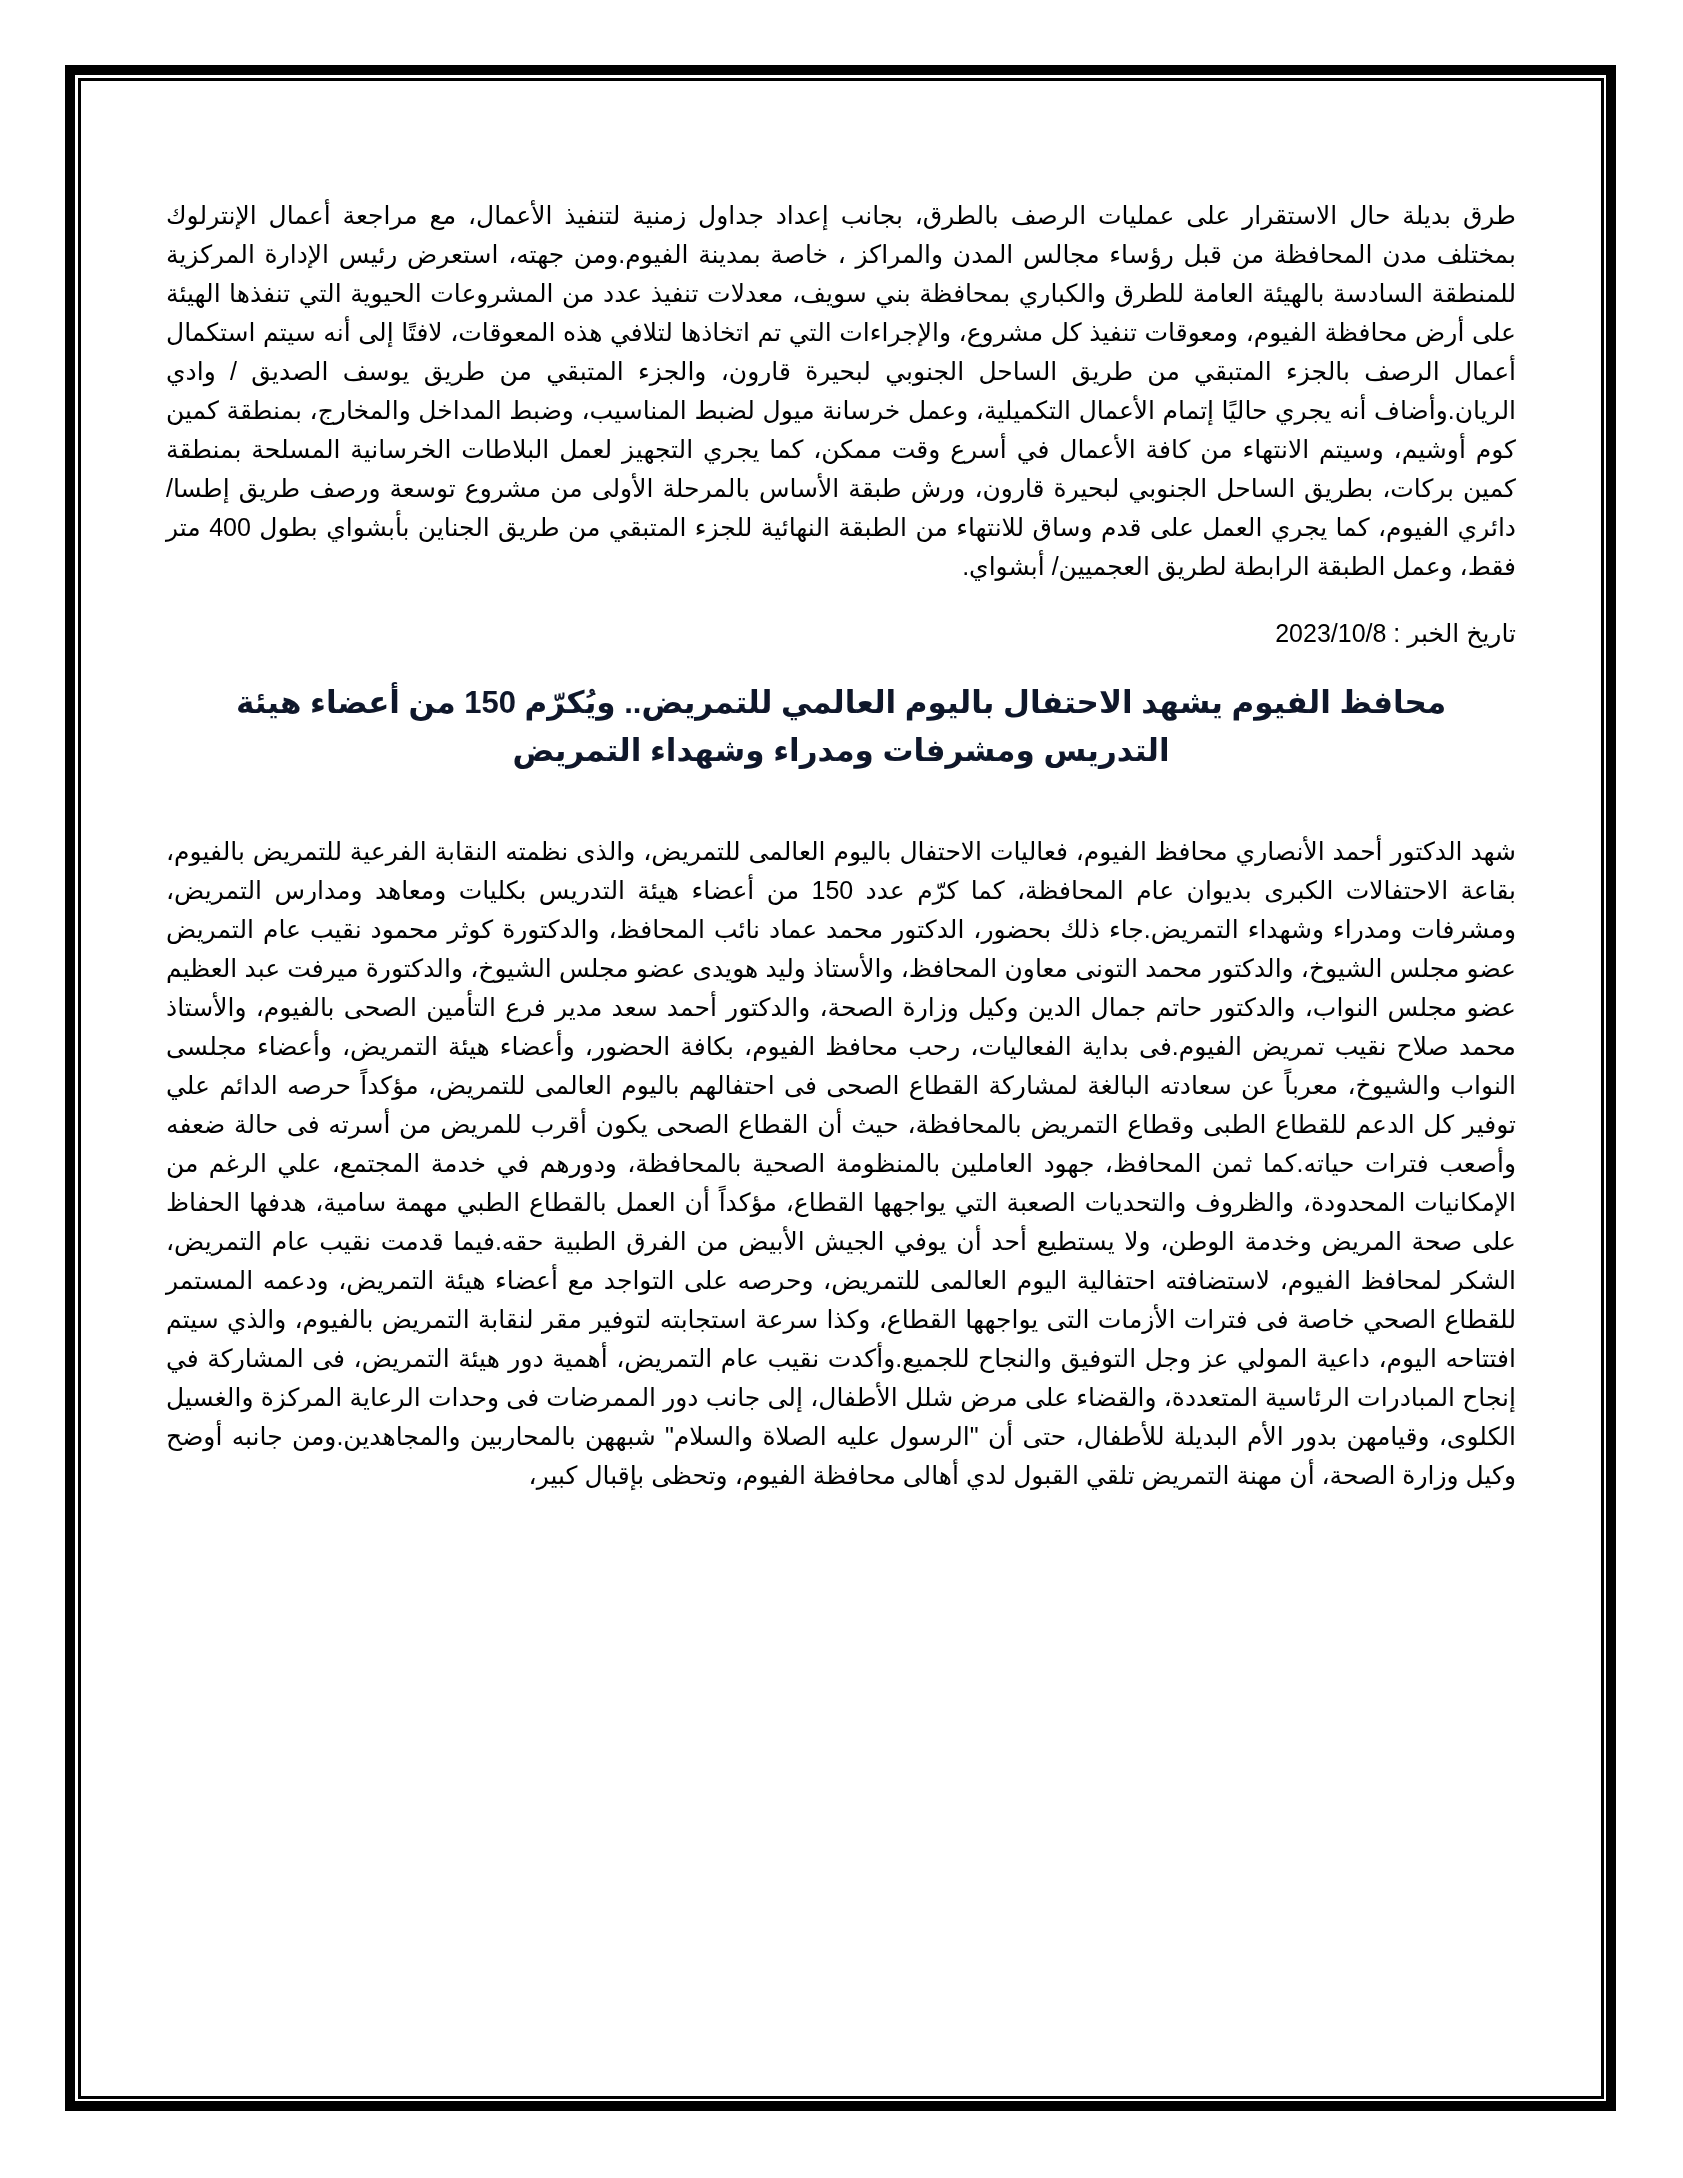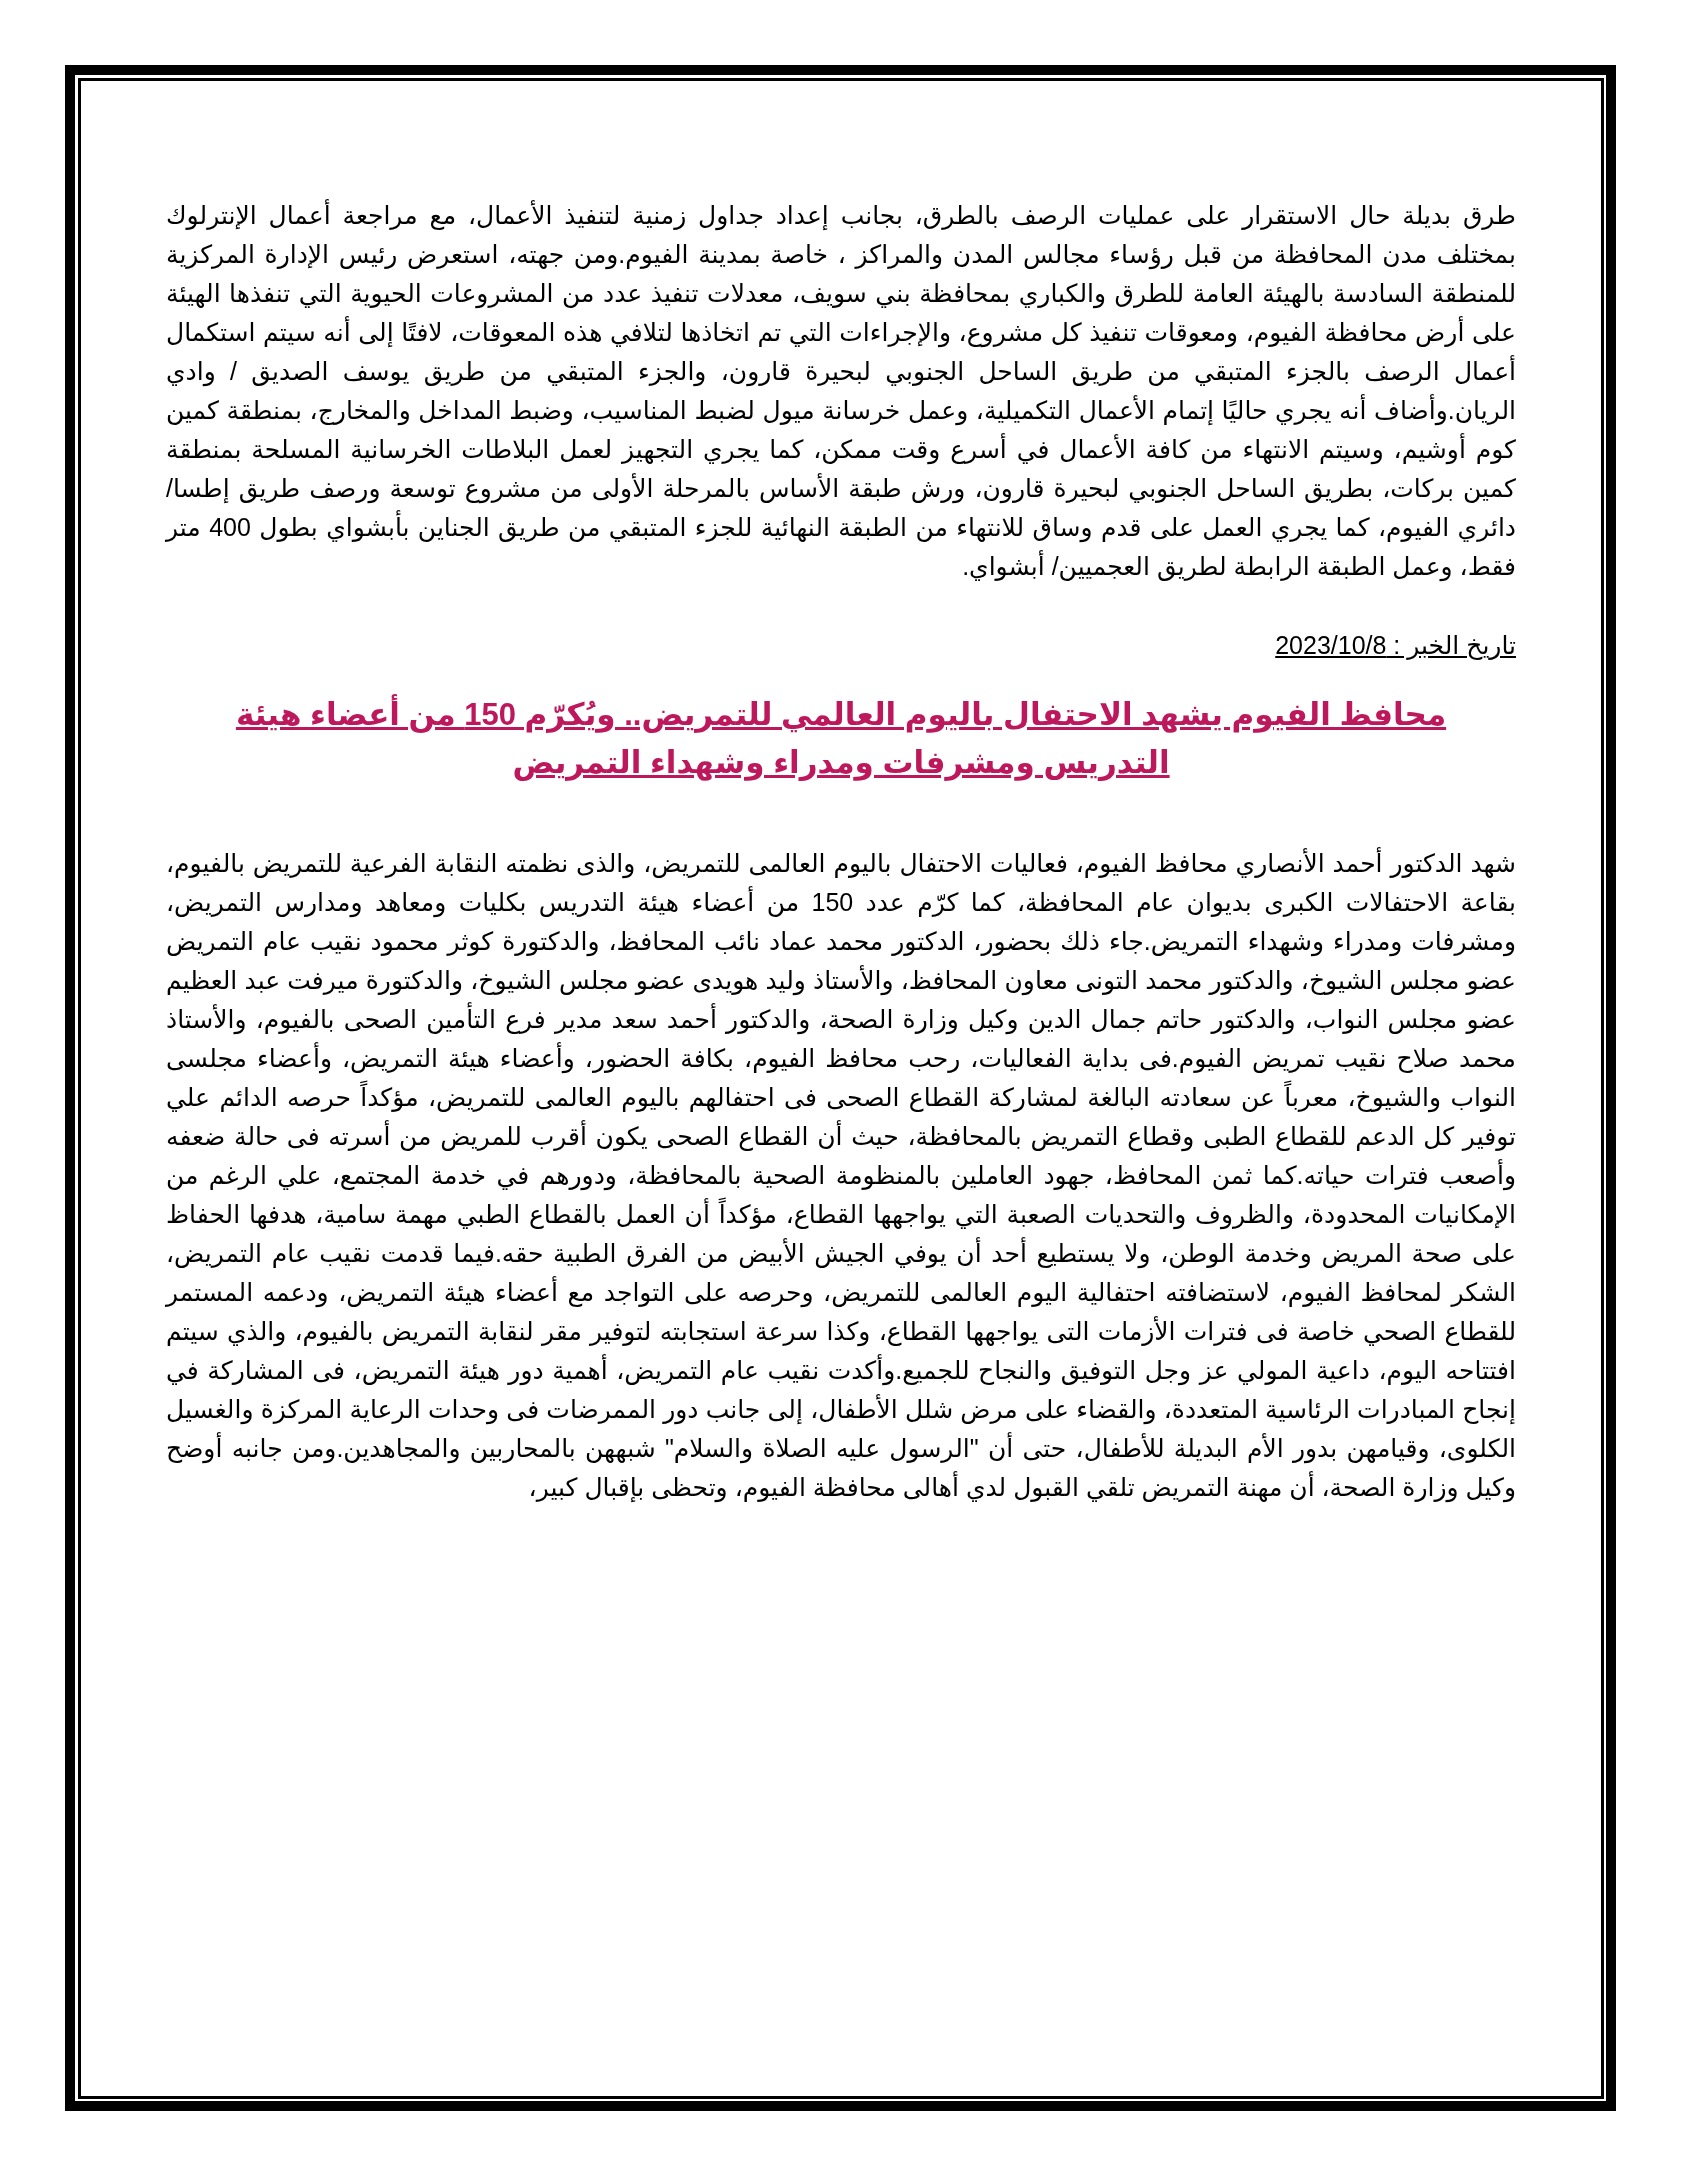--- a/index.html
+++ b/index.html
@@ -18,24 +18,24 @@
     font-family: "Liberation Sans", "DejaVu Sans", sans-serif;
     color: #000;
   }
   .body-text {
     font-size: 25px; line-height: 39px; margin: 0;
     text-align-last: right;
   }
   .meta-line {
     font-size: 25px; line-height: 39px; margin: 0; text-align: right;
   }
-  .meta-date { margin-top: 40px; text-decoration: underline; }
+  .meta-date { margin-top: 28px; }
   .headline {
-    color: #be185d; font-weight: bold; font-size: 31px; line-height: 48px;
-    text-align: center; margin: 26px 20px 0 20px; text-decoration: underline;
+    color: #0f172a; font-weight: bold; font-size: 31px; line-height: 48px;
+    text-align: center; margin: 26px 20px 0 20px;
   }
   .para2 { margin-top: 57px; }
 </style>
 </head>
 <body>
 
 <div class="frame-outer"></div>
 <div class="frame-inner"></div>
 
 <div class="page">

